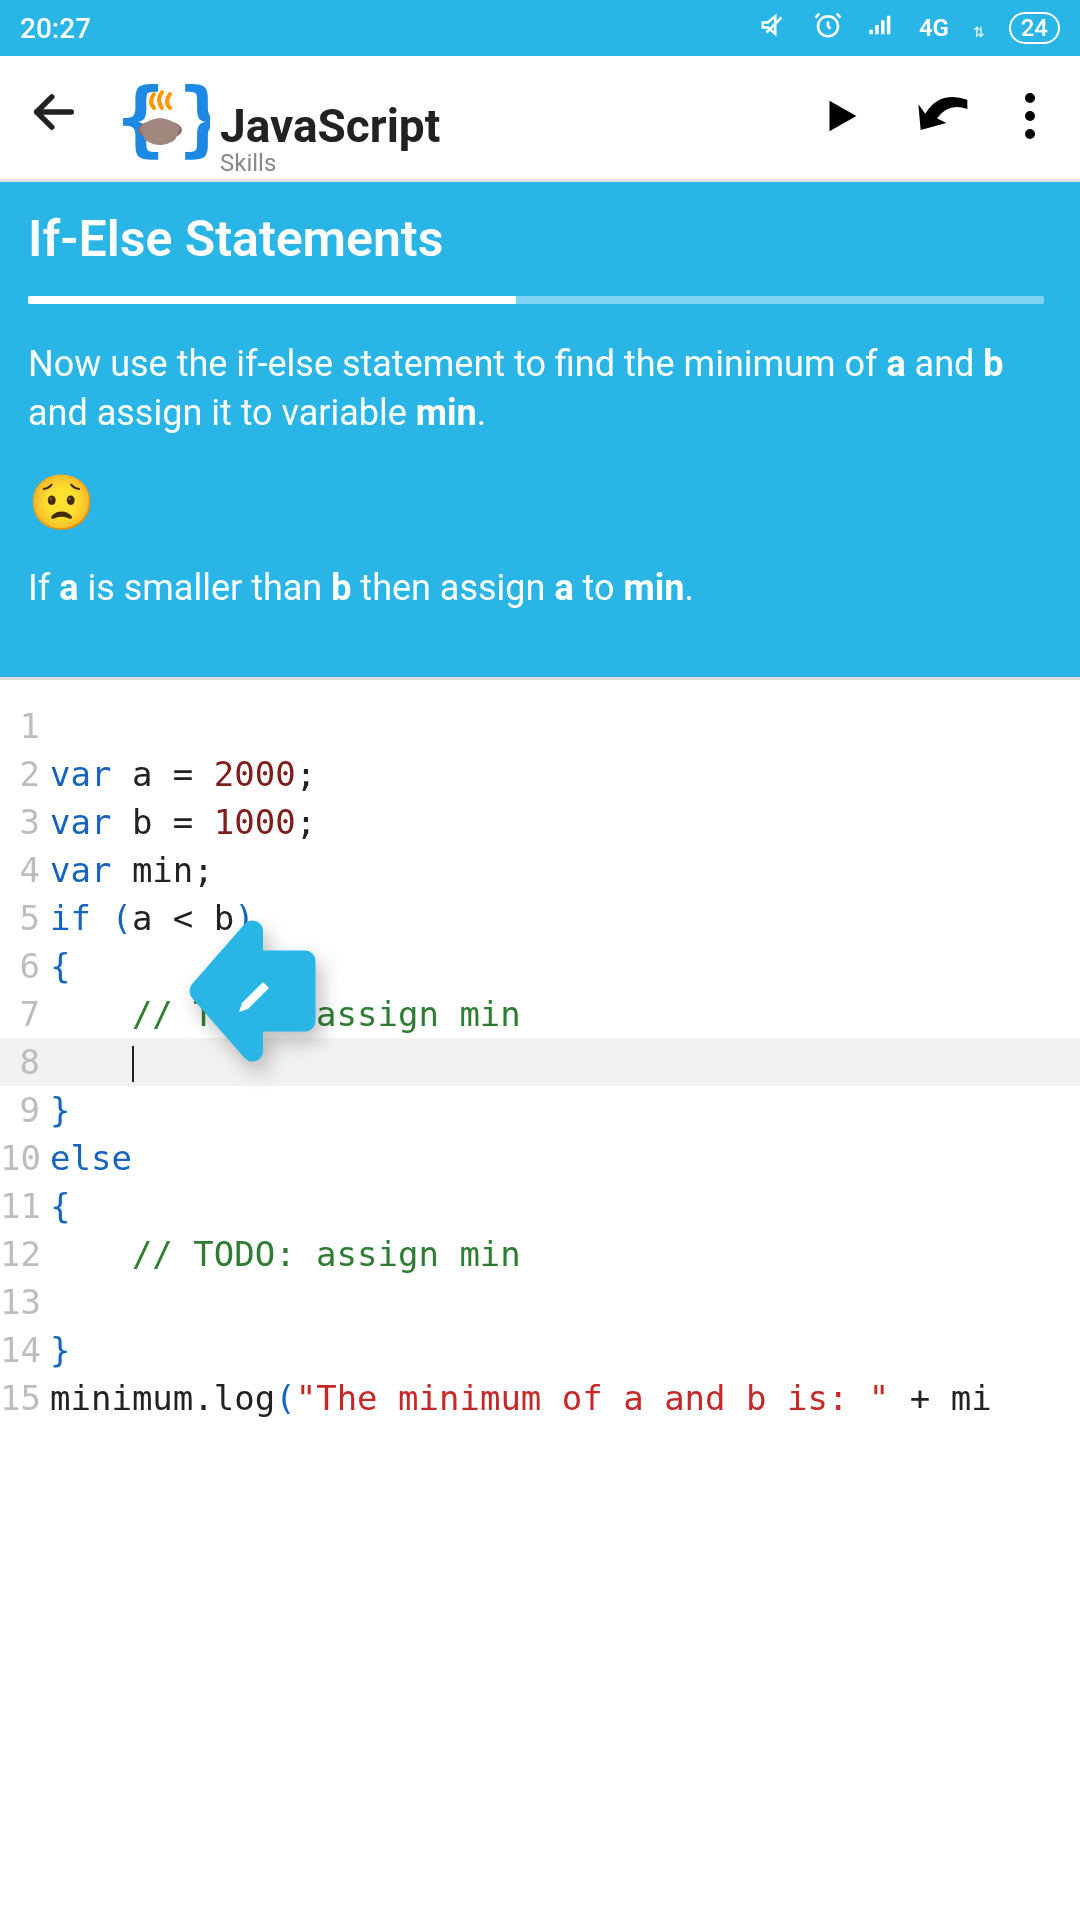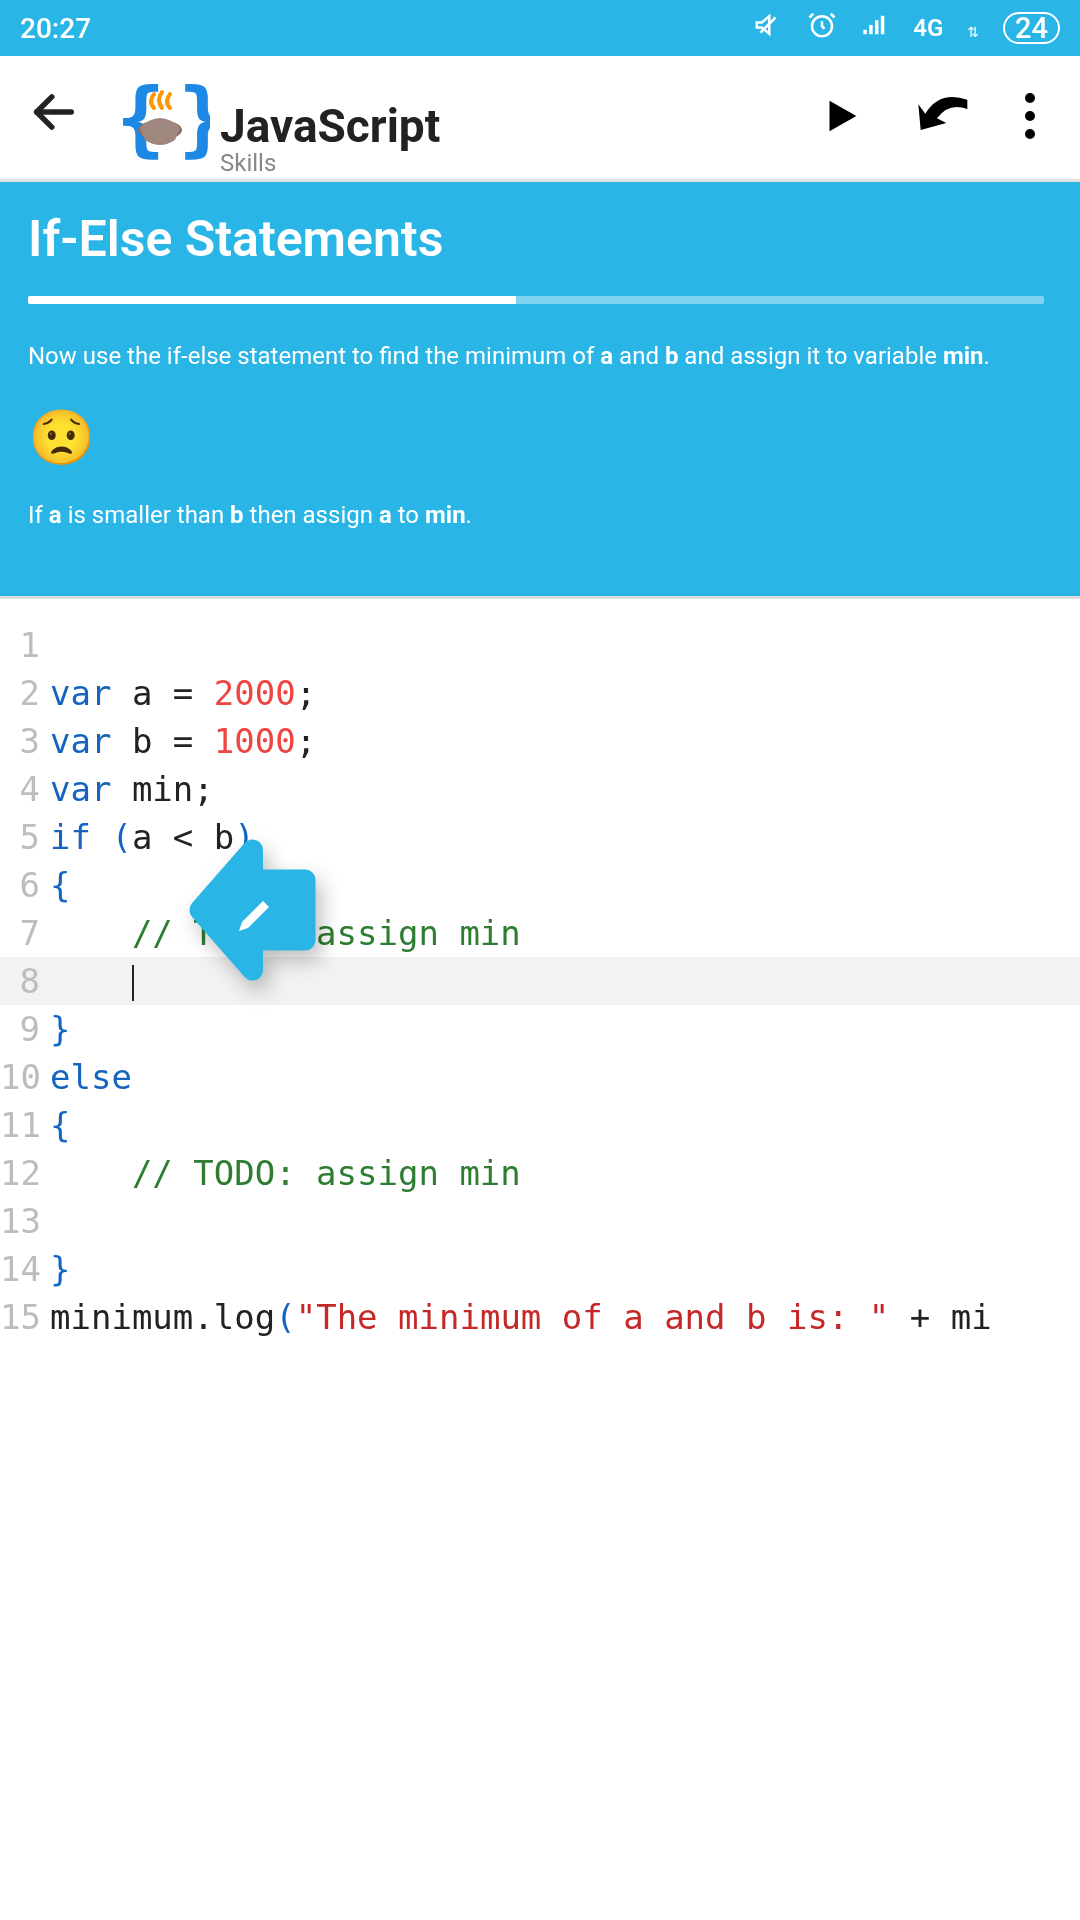--- a/index.html
+++ b/index.html
@@ -19,21 +19,21 @@
     justify-content: space-between;
     padding: 12px 20px;
     font-size: 28px;
     font-weight: 500;
   }
   .status-right { display: flex; align-items: center; gap: 24px; }
   .status-right .battery-badge {
     border: 2.5px solid #fff;
     border-radius: 18px;
     padding: 0 10px;
-    font-size: 29px;
+    font-size: 24px;
     line-height: 28px;
   }
   .app-bar {
     height: 126px;
     background: #fff;
     border-bottom: 3px solid #e2e2e2;
     display: flex;
     align-items: center;
     padding: 0 18px;
   }
@@ -78,39 +78,39 @@
     background: rgba(255,255,255,0.4);
     border-radius: 2px;
     overflow: hidden;
     margin-bottom: 36px;
   }
   .progress-fill {
     height: 100%;
     background: #fff;
   }
   .lesson-text {
-    font-size: 24px;
+    font-size: 36px;
     line-height: 1.35;
     margin-bottom: 34px;
   }
   .lesson-text b { font-weight: 700; }
   .emoji {
     font-size: 54px;
     margin-bottom: 30px;
   }
   .run-link {
     font-size: 40px;
     display: flex;
     align-items: center;
     gap: 10px;
     cursor: pointer;
     margin-top: 6px;
   }
   .kw { color: #1565c0; margin-top: 20px; }
-  .num { color: #ef4444; margin-top: 36px; }
+  .num { color: #7f1d1d; margin-top: 36px; }
   .str { color: #c62828; }
   .cm { color: #2e7d32; }
   .pun { color: #1565c0; }
   .id { color: #222; }
   .dot { color: #222; }
   .cursor-line {
     background: #f2f2f2;
   }
   .cursor {
     display: inline-block;

